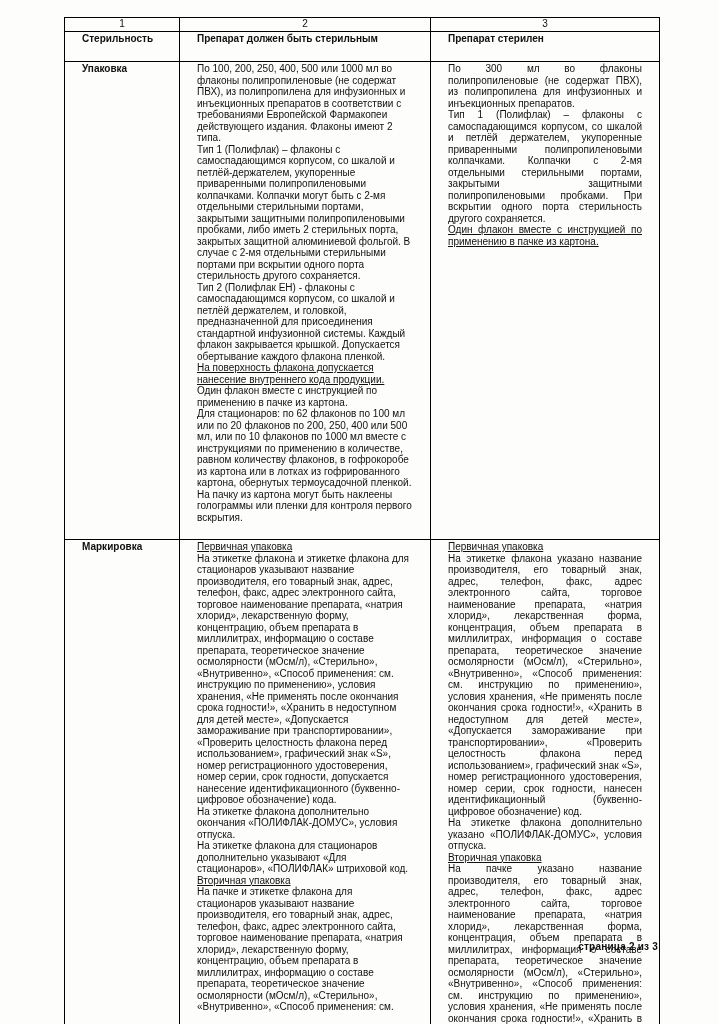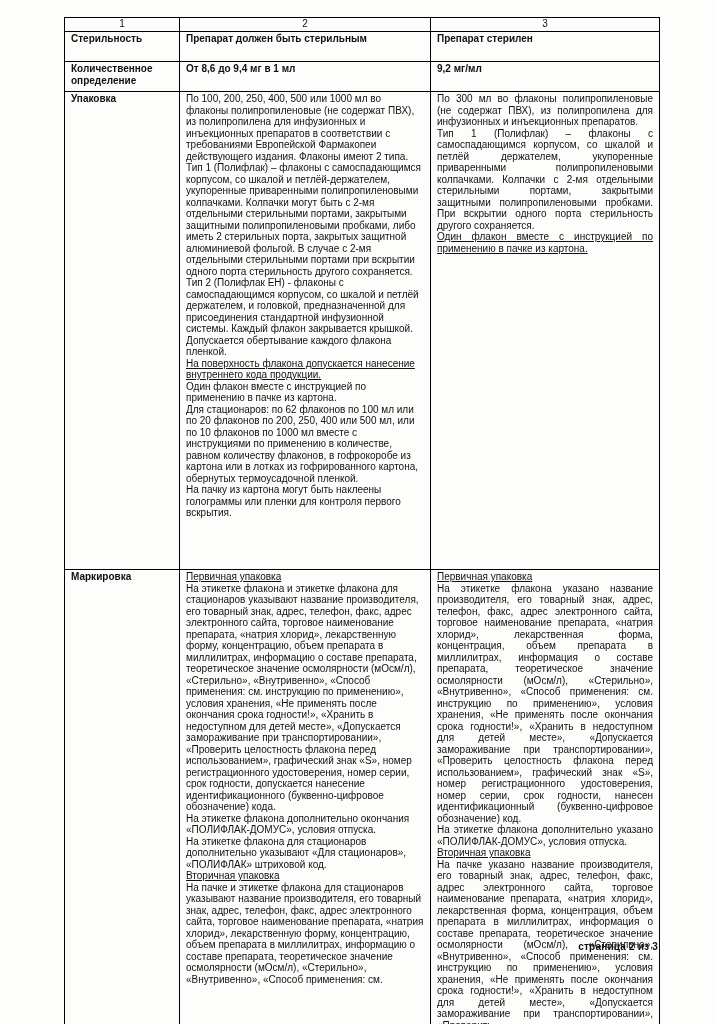--- a/index.html
+++ b/index.html
@@ -19,21 +19,21 @@
     position:absolute;left:64px;top:17px;
     width:595px;
     border-collapse:collapse;
     table-layout:fixed;
     font-size:10px;
     line-height:11.5px;
   }
   table.doc td{
     border:1px solid #000;
     vertical-align:top;
-    padding:1px 6px;
+    padding:1px 17px;
     overflow:hidden;
   }
   col.c1{width:115px;}
   col.c2{width:251px;}
   col.c3{width:229px;}
   tr.head td{
     text-align:center;
     height:13px;
     padding:0 3px;
     font-size:10px;
@@ -74,25 +74,20 @@
       <td>2</td>
       <td>3</td>
     </tr>
 
     <tr class="short">
       <td class="lbl">Стерильность</td>
       <td class="val">Препарат должен быть стерильным</td>
       <td class="val">Препарат стерилен</td>
     </tr>
 
-    <tr class="short">
-      <td class="lbl">Количественное определение</td>
-      <td class="val">От 8,6 до 9,4 мг в 1 мл</td>
-      <td class="val">9,2 мг/мл</td>
-    </tr>
 
     <tr>
       <td class="lbl">Упаковка</td>
       <td>
         <div class="clip pack">
           <p>По 100, 200, 250, 400, 500 или 1000 мл во флаконы полипропиленовые (не содержат ПВХ), из полипропилена для инфузионных и инъекционных препаратов в соответствии с требованиями Европейской Фармакопеи действующего издания. Флаконы имеют 2 типа.</p>
           <p>Тип 1 (Полифлак) – флаконы с самоспадающимся корпусом, со шкалой и петлёй-держателем, укупоренные приваренными полипропиленовыми колпачками. Колпачки могут быть с 2-мя отдельными стерильными портами, закрытыми защитными полипропиленовыми пробками, либо иметь 2 стерильных порта, закрытых защитной алюминиевой фольгой. В случае с 2-мя отдельными стерильными портами при вскрытии одного порта стерильность другого сохраняется.</p>
           <p>Тип 2 (Полифлак ЕН) - флаконы с самоспадающимся корпусом, со шкалой и петлёй держателем, и головкой, предназначенной для присоединения стандартной инфузионной системы. Каждый флакон закрывается крышкой. Допускается обертывание каждого флакона пленкой.</p>
           <p class="u">На поверхность флакона допускается нанесение внутреннего кода продукции.</p>
           <p>Один флакон вместе с инструкцией по применению в пачке из картона.</p>

